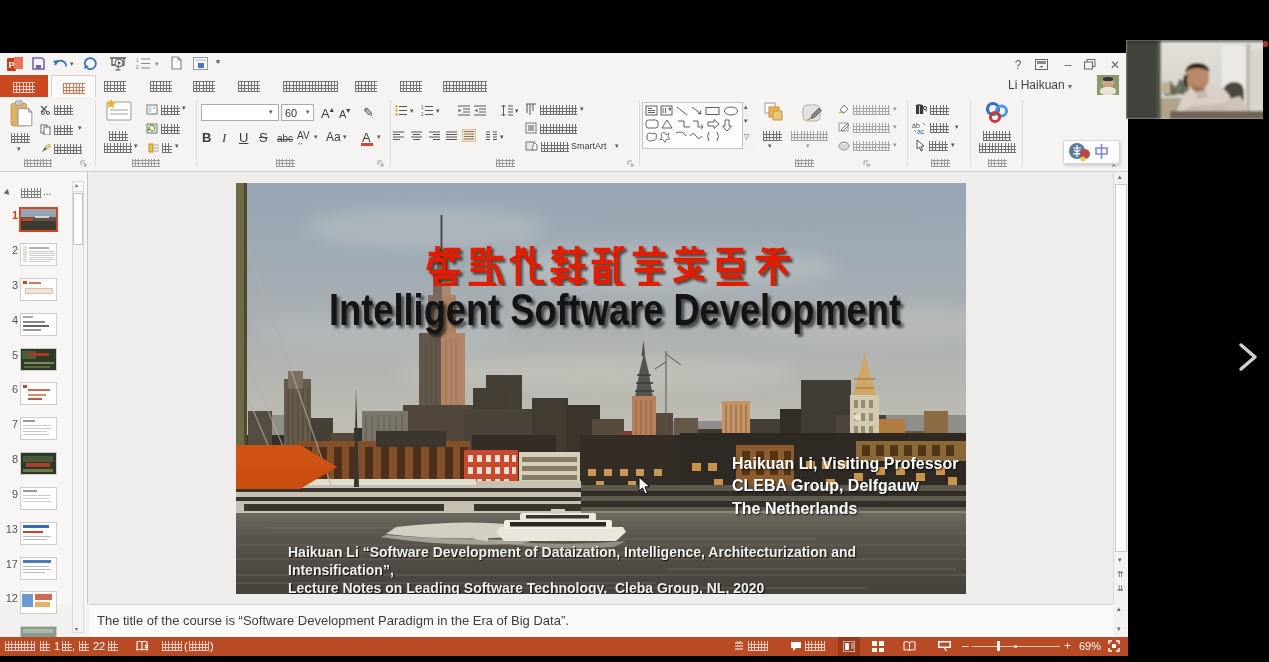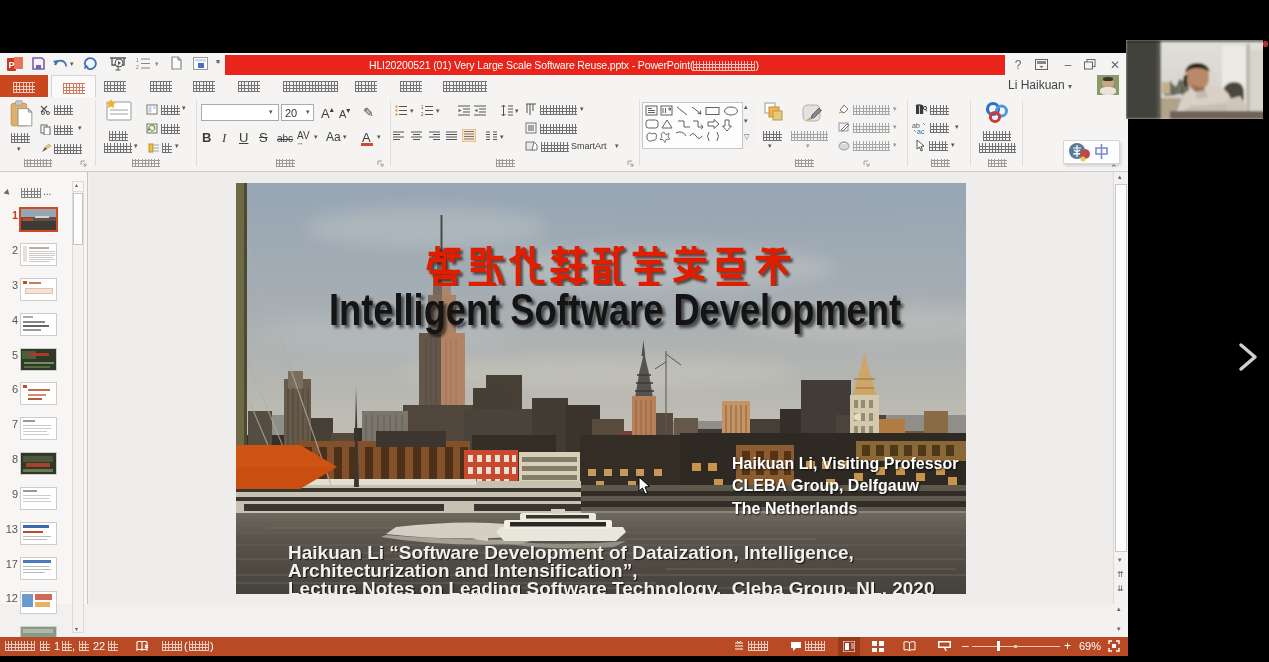--- a/index.html
+++ b/index.html
@@ -60,23 +60,20 @@
   #cam { position:absolute; left:1126px; top:40px; width:137px; height:79px; overflow:hidden; background:#d8d6d0; }
 
   #chev { position:absolute; left:1236px; top:342px; width:24px; height:30px; }
 </style>
 </head>
 <body>
 <div id="stage">
 
   <div id="app"></div>
   <div id="tbar"></div>
-  <div id="tred">
-      <div class="ttl">HLI20200521 (01) Very Large Scale Software Reuse.pptx -  PowerPoint(<span class="zh" style="width:62px;height:10px;"></span>)</div>
-    </div>
 
   <div class="winbtn" style="left:1008px;font-size:12px;">?</div>
   <svg class="abs" style="left:1035px;top:59px;" width="13" height="11" viewBox="0 0 13 11">
       <rect x="0.5" y="0.5" width="12" height="10" fill="none" stroke="#666"></rect>
       <rect x="2" y="2" width="9" height="3" fill="#888"></rect>
       <path d="M6.5 9 l2 -2 h-4 z" fill="#666"></path>
     </svg>
   <div class="winbtn" style="left:1058px;font-size:12px;">–</div>
   <svg class="abs" style="left:1084px;top:59px;" width="12" height="11" viewBox="0 0 12 11">
       <rect x="3" y="0.5" width="8" height="7" fill="none" stroke="#666"></rect>
@@ -171,21 +168,21 @@
         <rect x="6" y="5" width="5" height="2" fill="#ccc"></rect>
         <rect x="6" y="8" width="5" height="2" fill="#ccc"></rect>
       </svg>
     <span class="zh" style="position:absolute;left:162px;top:46px;width:10px;height:10px;color:#3e3e3e;"></span>
     <span class="abs" style="left:175px;top:45px;font-size:7px;color:#555;">▾</span>
     <span class="zh glabel" style="left:132px;width:28px;height:8px;"></span>
 
     <div class="abs" style="left:201px;top:7px;width:78px;height:17px;background:#fff;border:1px solid #ababab;"></div>
     <span class="abs" style="left:269px;top:11px;font-size:7px;color:#555;">▾</span>
     <div class="abs" style="left:281px;top:7px;width:33px;height:17px;background:#fff;border:1px solid #ababab;"></div>
-    <div class="abs" style="left:285px;top:10px;font-size:11px;color:#333;">20</div>
+    <div class="abs" style="left:285px;top:10px;font-size:11px;color:#333;">60</div>
     <span class="abs" style="left:306px;top:11px;font-size:7px;color:#555;">▾</span>
     <div class="abs" style="left:321px;top:8px;font-size:13px;color:#3e3e3e;">A<span style="font-size:8px;vertical-align:6px;">▴</span></div>
     <div class="abs" style="left:339px;top:9px;font-size:11px;color:#3e3e3e;">A<span style="font-size:8px;vertical-align:5px;">▾</span></div>
     <div class="abs" style="left:363px;top:8px;font-size:13px;color:#3e3e3e;">✎</div>
     <div class="abs" style="left:202px;top:33px;font-size:13px;font-weight:bold;color:#3e3e3e;">B</div>
     <div class="abs" style="left:222px;top:33px;font-size:13px;font-style:italic;font-family:'Liberation Serif',serif;color:#3e3e3e;">I</div>
     <div class="abs" style="left:239px;top:33px;font-size:13px;text-decoration:underline;color:#3e3e3e;">U</div>
     <div class="abs" style="left:259px;top:33px;font-size:13px;text-decoration:line-through;color:#3e3e3e;">S</div>
     <div class="abs" style="left:277px;top:36px;font-size:10px;text-decoration:line-through;color:#3e3e3e;">abc</div>
     <div class="abs" style="left:297px;top:33px;font-size:10px;color:#3e3e3e;">AV<br><span style="font-size:7px;position:relative;top:-5px;">↔</span></div>
@@ -844,41 +841,44 @@
     
     <svg class="abs" style="left:70px;top:95px;" width="620" height="60" viewBox="0 0 620 60">
       <text x="23" y="47" font-family="Liberation Sans" font-size="44" font-weight="bold" fill="#000" opacity=".6" textLength="572" lengthAdjust="spacingAndGlyphs" transform="translate(3,3)" style="filter:blur(1.5px);">Intelligent Software Development</text>
       <text x="23" y="47" font-family="Liberation Sans" font-size="44" font-weight="bold" fill="#141414" textLength="572" lengthAdjust="spacingAndGlyphs">Intelligent Software Development</text>
     </svg>
 
     
     <div class="abs" style="left:496px;top:270px;width:230px;font-size:16px;font-weight:bold;color:#fff;line-height:22.4px;text-shadow:1px 1px 2px rgba(0,0,0,.85);">Haikuan Li, Visiting Professor<br>CLEBA Group, Delfgauw<br>The Netherlands</div>
 
     
-    <div class="abs" style="left:52px;top:361px;width:660px;font-size:19px;font-weight:bold;color:#f2f0ea;line-height:17.8px;text-shadow:1px 1px 1px rgba(0,0,0,.8);">Haikuan Li “Software Development of Dataization, Intelligence, Architecturization and Intensification”,<br>Lecture Notes on Leading Software Technology,&nbsp; Cleba Group, NL, 2020</div>
+    <div class="abs" style="left:52px;top:361px;width:660px;font-size:14px;font-weight:bold;color:#f2f0ea;line-height:17.8px;text-shadow:1px 1px 1px rgba(0,0,0,.8);">Haikuan Li “Software Development of Dataization, Intelligence, Architecturization and Intensification”,<br>Lecture Notes on Leading Software Technology,&nbsp; Cleba Group, NL, 2020</div>
 
     
     <svg class="abs" style="left:402px;top:293px;" width="13" height="19" viewBox="0 0 13 19">
       <path d="M1 1 L1 15 L4.5 12 L7 18 L9.5 17 L7 11 L11.5 10.5 Z" fill="#fff" stroke="#000" stroke-width="1"></path>
     </svg>
   </div>
 
   <div id="vscroll">
     <span style="position:absolute;left:4px;top:1px;font-size:7px;color:#666;">▴</span>
     <div style="position:absolute;left:1px;top:12px;width:12px;height:368px;background:#fdfdfd;border:1px solid #cbc9c7;"></div>
     <span style="position:absolute;left:4px;top:384px;font-size:7px;color:#666;">▾</span>
     <span style="position:absolute;left:3px;top:398px;font-size:8px;color:#555;">⇈</span>
     <span style="position:absolute;left:3px;top:412px;font-size:8px;color:#555;">⇊</span>
   </div>
 
   <div class="abs" style="left:1113px;top:605px;width:15px;height:32px;background:#f3f2f1;">
     <span style="position:absolute;left:4px;top:0px;font-size:7px;color:#666;">▴</span>
     <span style="position:absolute;left:4px;top:20px;font-size:7px;color:#666;">▾</span>
   </div>
 
+  <div id="notes">
+      <div class="ntext">The title of the course is “Software Development Paradigm in the Era of Big Data”.</div>
+    </div>
 
   <div id="status">
     <span class="zh" style="position:absolute;left:5px;top:4px;width:30px;height:10px;color:#fff;"></span>
     <span class="zh" style="position:absolute;left:40px;top:4px;width:10px;height:10px;color:#fff;"></span>
     <span style="position:absolute;left:54px;top:3px;">1</span>
     <span class="zh" style="position:absolute;left:62px;top:4px;width:10px;height:10px;color:#fff;"></span>
     <span style="position:absolute;left:72px;top:3px;">,</span>
     <span class="zh" style="position:absolute;left:79px;top:4px;width:10px;height:10px;color:#fff;"></span>
     <span style="position:absolute;left:93px;top:3px;">22</span>
     <span class="zh" style="position:absolute;left:108px;top:4px;width:10px;height:10px;color:#fff;"></span>

